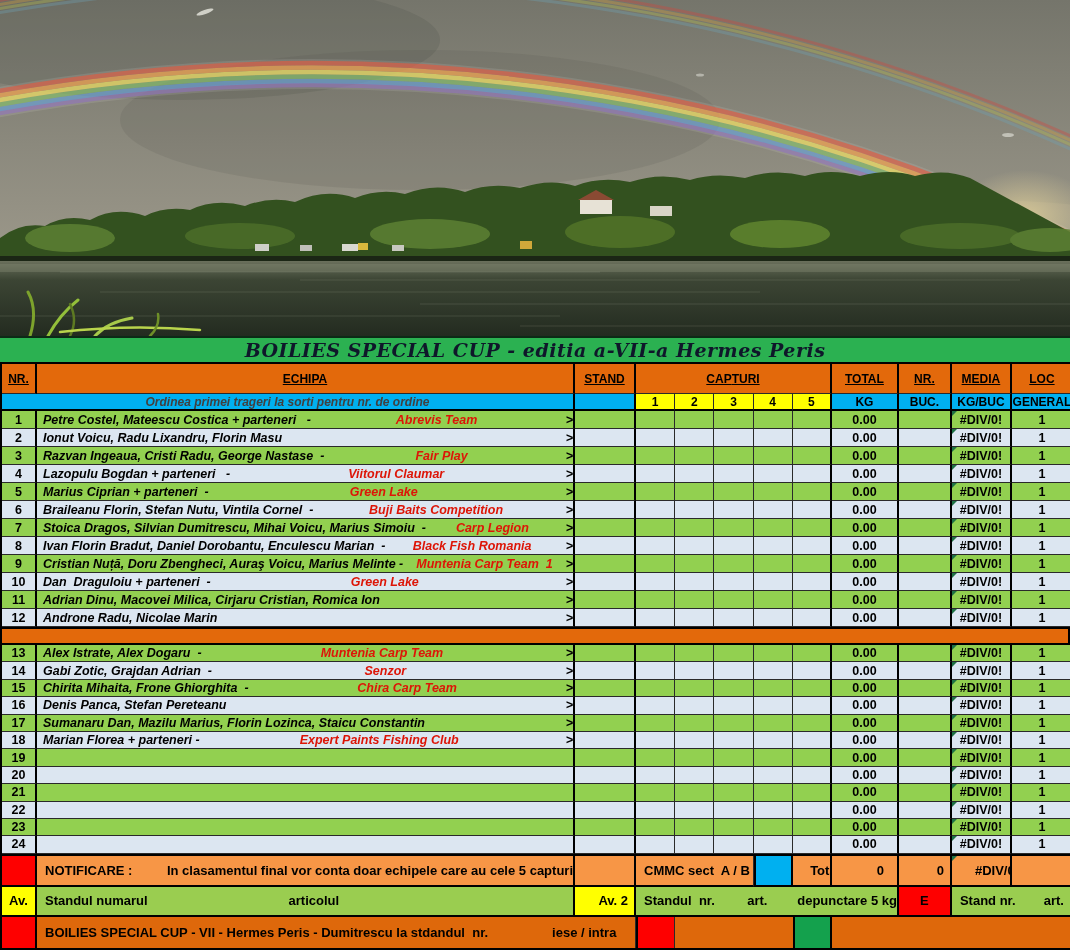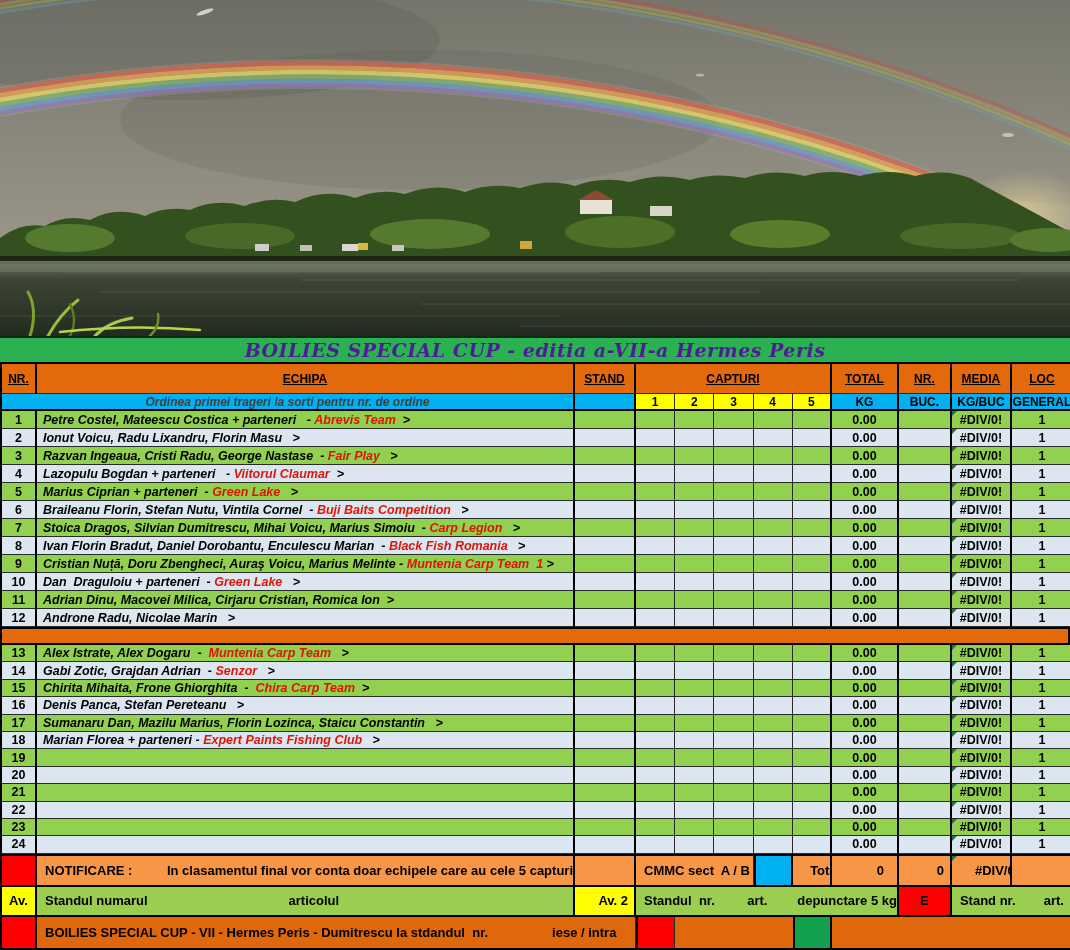--- a/index.html
+++ b/index.html
@@ -10,21 +10,21 @@
   }
   
   #photo{width:1070px;height:336px;display:block;}
   
   #titlebar{
     height:28px;background:#2bb151;border-top:2px solid #0c2a16;border-bottom:2px solid #000;
     display:flex;align-items:center;justify-content:center;box-sizing:border-box;
   }
   #titlebar .t{
     font-family:"DejaVu Serif",serif;font-style:italic;font-weight:bold;
-    font-size:19px;color:#4c1d95;letter-spacing:.5px;white-space:pre;
+    font-size:19px;color:#0f172a;letter-spacing:.5px;white-space:pre;
   }
   
   .grow{
     display:grid;
     grid-template-columns:35px 538px 61px 39.2px 39.2px 39.2px 39.2px 39.2px 67px 53px 60px 60px;
     box-sizing:border-box;border-left:2px solid #000;border-right:2px solid #000;
   }
   .cell{
     position:relative;box-sizing:border-box;display:flex;align-items:center;
     border-right:1px solid #2a2a2a;border-bottom:1px solid #2a2a2a;
@@ -49,21 +49,21 @@
   .bgreen{background:#14a14d;}
   
   #hdr .cell{height:30px;font-size:12px;color:#000;}
   #sub .cell{height:17px;font-size:12px;color:#000;}
   #sub .ord{color:#404040;font-weight:bold;font-style:italic;}
   .captitle{display:flex;justify-content:center;}
   
   .drow .cell{font-size:12.5px;color:#000;}
   .blk1 .cell{height:18px;}
   .blk2 .cell{height:17.4px;}
-  .teamtxt{font-weight:bold;font-style:italic;padding-left:6px;}
+  .teamtxt{font-weight:bold;font-style:italic;padding-left:6px;justify-content:space-between;}
   .redteam{color:#dd1507;font-weight:bold;font-style:italic;}
   .nrcell{justify-content:center;font-weight:bold;}
   .valcell{justify-content:center;font-weight:bold;font-size:12px;}
   .tri::before{
     content:"";position:absolute;top:0;left:0;width:0;height:0;
     border-top:5px solid #1e7145;border-right:5px solid transparent;
   }
   
   #sep{height:18px;background:#e3690b;border-left:2px solid #000;border-right:2px solid #000;
        border-top:2px solid #000;border-bottom:2px solid #000;box-sizing:border-box;}

